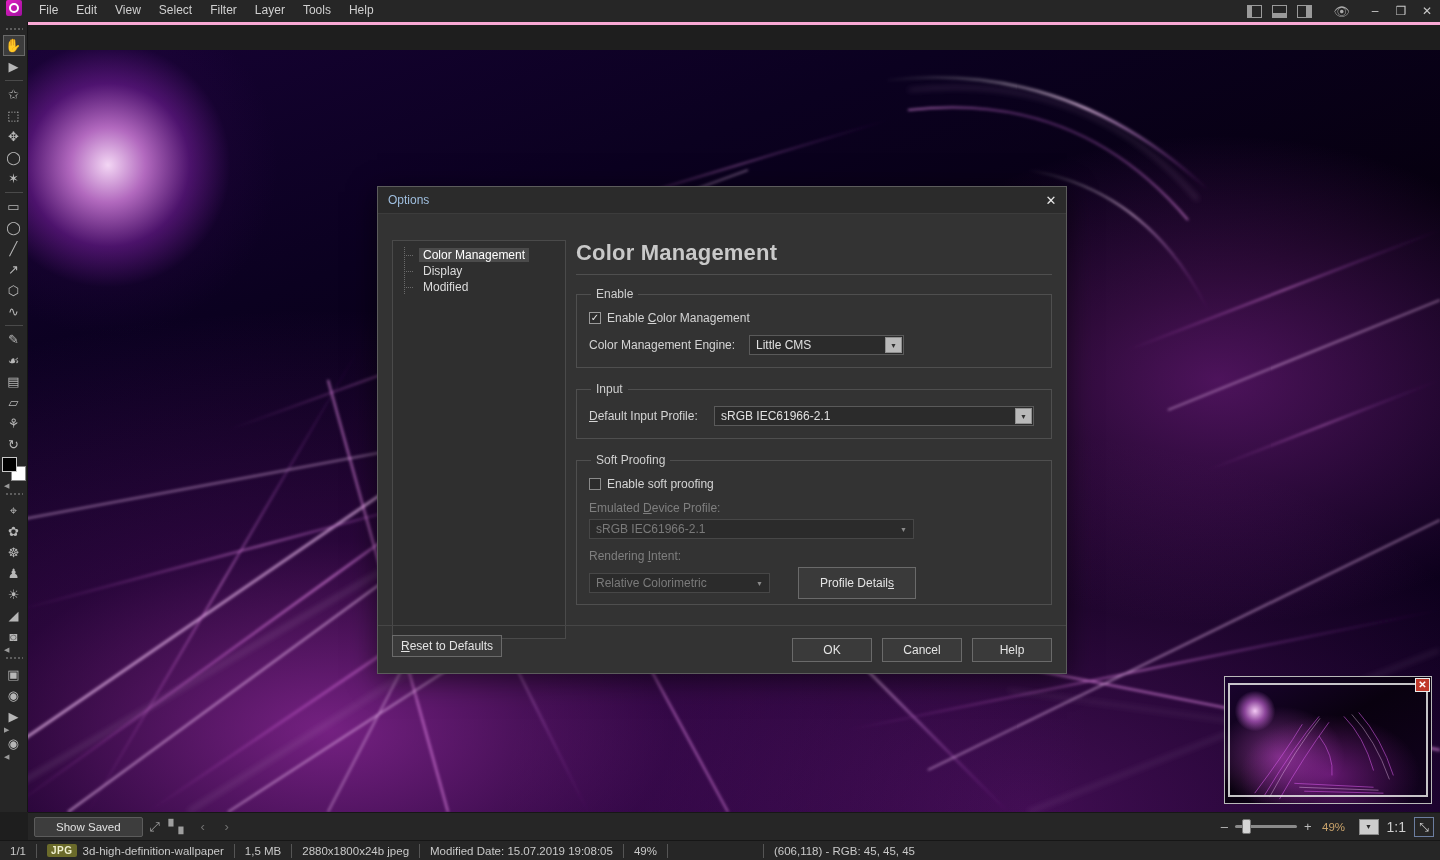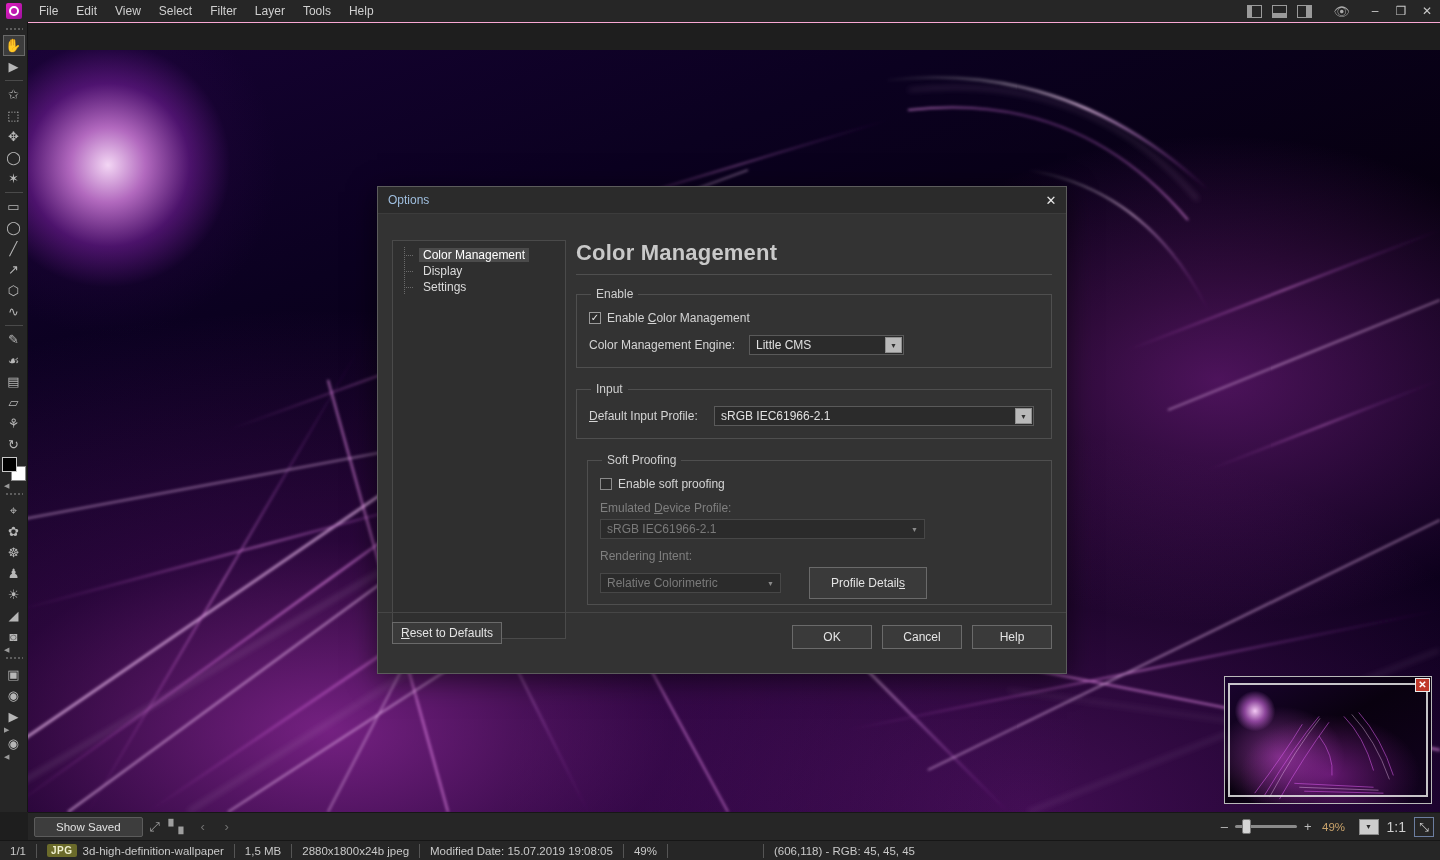--- a/index.html
+++ b/index.html
@@ -8,22 +8,22 @@
     background:#1e1e1e;
     font-family:"Liberation Sans", sans-serif;
     font-size:12px;color:#d6d6d6;
     -webkit-font-smoothing:antialiased;
   }
   #app{position:relative;width:1440px;height:860px;}
 
   
   .menubar{
     position:absolute;left:0;top:0;width:1440px;height:22px;
-    background:#262626;display:flex;align-items:center;
-    border-bottom:1px solid #f9a8d4;
+    background:#262626;display:flex;align-items:flex-start;
+    border-bottom:3px solid #f9a8d4;
   }
   .applogo{
     width:16px;height:16px;margin-left:6px;margin-right:8px;border-radius:2px;
     background:linear-gradient(135deg,#e020c0,#a010a0);
     position:relative;flex:none;
   }
   .applogo::before{
     content:"";position:absolute;left:3px;top:3px;width:10px;height:10px;
     border-radius:50%;border:2px solid #fff;box-sizing:border-box;
   }
@@ -232,21 +232,21 @@
   .combo.dis{border-color:#474747;}
   .combo.dis .val{color:#7a7a7a;}
 
   .btn{
     background:#3a3a3a;border:1px solid #6a6a6a;box-sizing:border-box;
     color:#e4e4e4;font-size:12px;height:32px;display:inline-flex;
     align-items:center;justify-content:center;padding:0 12px;
   }
 
   .dlg-footer{
-    position:absolute;left:0;right:0;bottom:13px;height:50px;
+    position:absolute;left:0;right:0;bottom:0;height:50px;
     border-top:1px solid #464646;
   }
   .reset{position:absolute;left:14px;top:9px;height:22px;padding:0 8px;}
   .footbtns{position:absolute;right:14px;top:12px;display:flex;gap:10px;}
   .footbtns .btn{width:80px;height:24px;padding:0;}
 </style>
 </head>
 <body>
 
 <div id="app">
@@ -454,21 +454,21 @@
         <div class="treeitem sel">
           <span class="treeguide"></span>
           <span class="treelabel">Color Management</span>
         </div>
         <div class="treeitem">
           <span class="treeguide"></span>
           <span class="treelabel">Display</span>
         </div>
         <div class="treeitem">
           <span class="treeguide"></span>
-          <span class="treelabel">Settings</span>
+          <span class="treelabel">Modified</span>
         </div>
       </div>
 
       <div class="pane">
         <div class="pane-title">Color Management</div>
         <div class="pane-rule"></div>
 
         <fieldset class="group">
           <legend>Enable</legend>
           <div class="row">
@@ -488,21 +488,21 @@
           <legend>Input</legend>
           <div class="row">
             <span class="lbl" style="width:125px"><span class="u">D</span><span id="dip">efault Input Profile:</span></span>
             <div class="combo" style="width:320px">
               <span class="val">sRGB IEC61966-2.1</span>
               <span class="arrow">▼</span>
             </div>
           </div>
         </fieldset>
 
-        <fieldset class="group" style="height:128px;margin-left:11px;">
+        <fieldset class="group" style="height:128px;">
           <legend>Soft Proofing</legend>
           <div class="row">
             <span class="chk off"></span>
             <span class="lbl">Enable soft proofing</span>
           </div>
           <div class="row" style="margin-bottom:4px">
             <span class="lbl dim">Emulated <span class="u">D</span><span id="edp">evice Profile:</span></span>
           </div>
           <div class="row">
             <div class="combo flat dis" style="width:325px">

